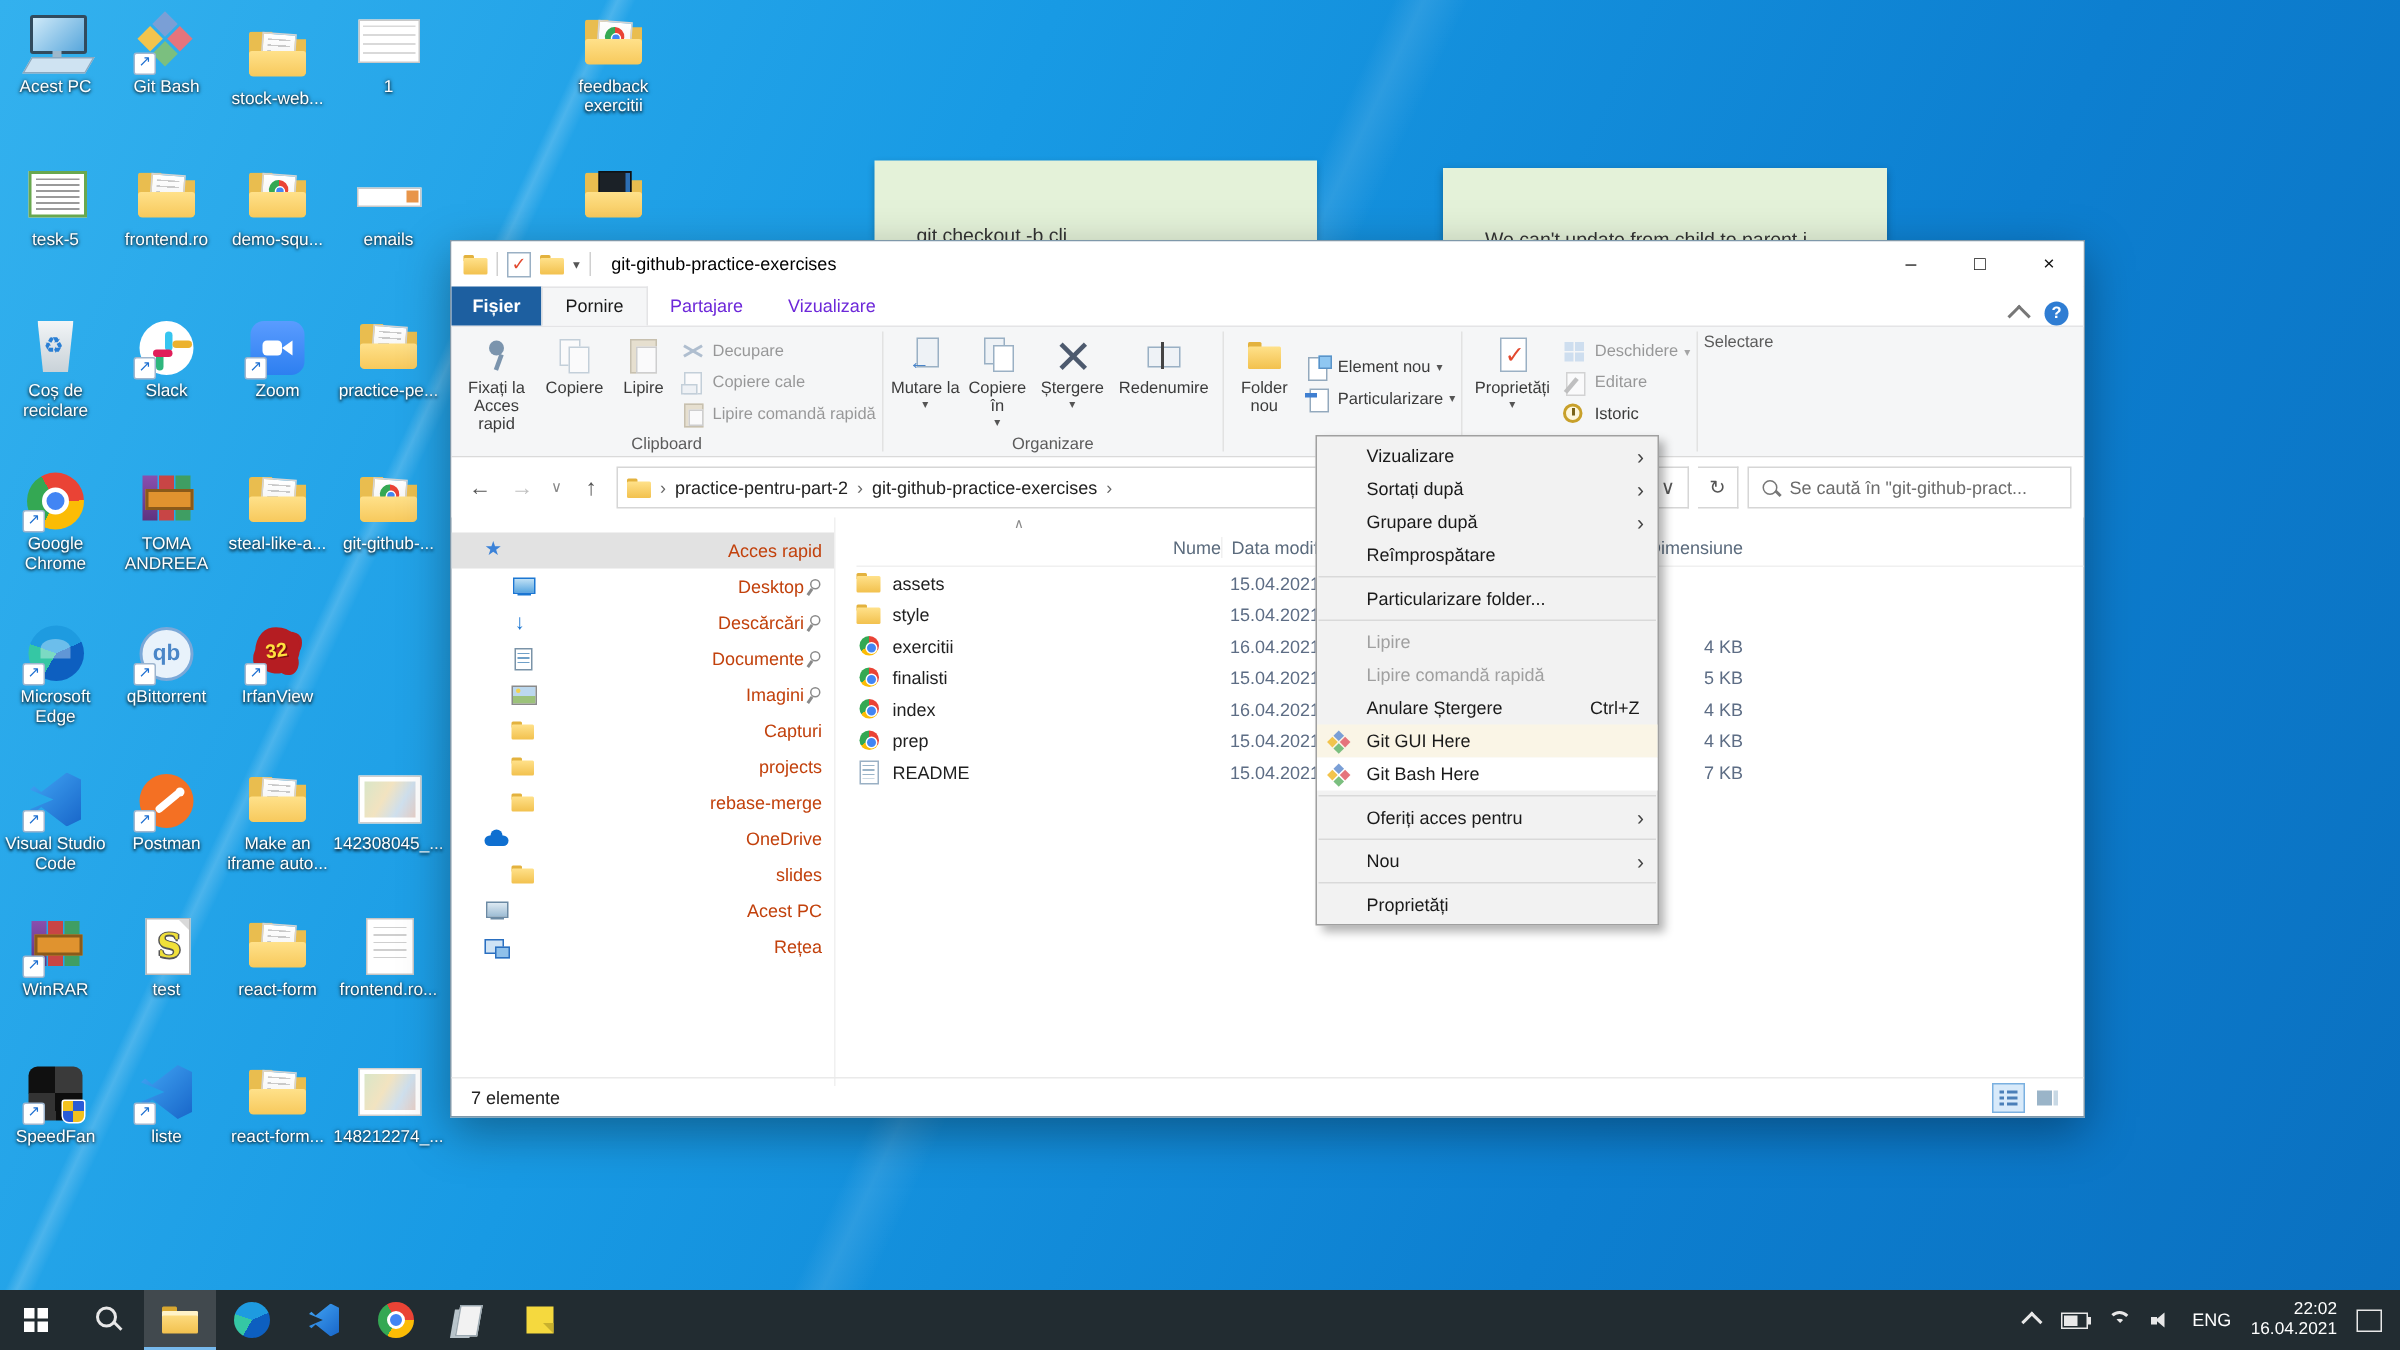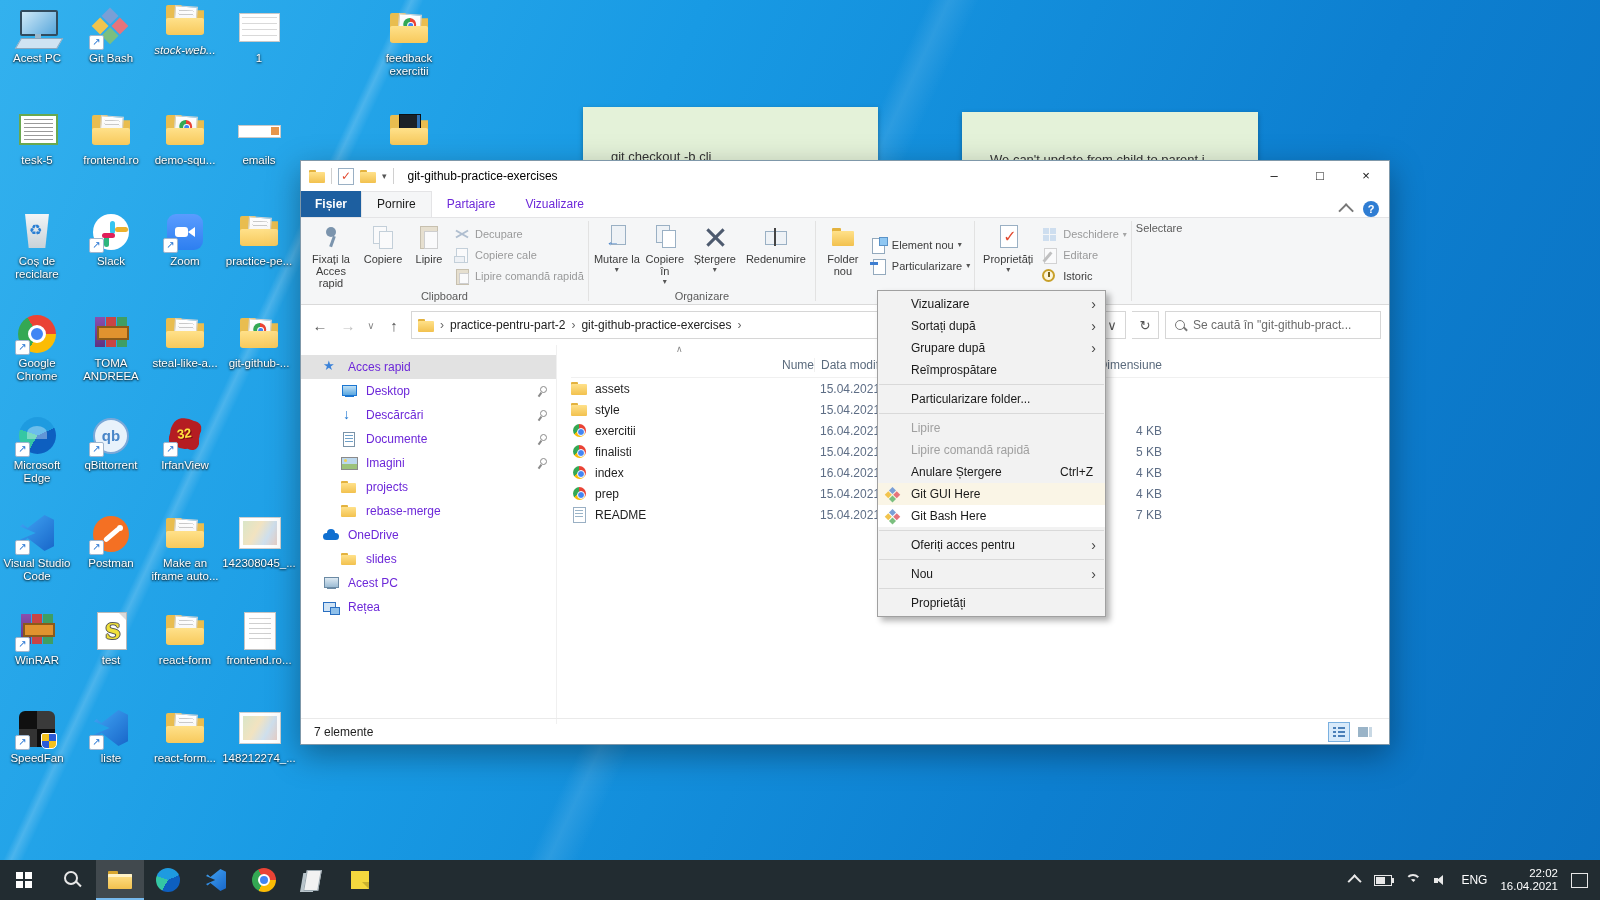--- a/index.html
+++ b/index.html
@@ -203,21 +203,21 @@
     justify-content:center;color:#555;font-size:13px;}
   .searchbox{width:198px;height:26px;border:1px solid #d6d6d6;display:flex;align-items:center;gap:6px;
     padding:0 8px;color:#6b6b6b;}
   .mag{position:relative;width:13px;height:13px;flex:none;}
   .mag::before{content:"";position:absolute;left:1px;top:1px;width:8px;height:8px;border:1.5px solid #777;border-radius:50%;}
   .mag::after{content:"";position:absolute;left:9px;top:9px;width:5px;height:1.5px;background:#777;transform:rotate(45deg);}
   .stxt{white-space:nowrap;overflow:hidden;}
   
   .cbody{display:flex;height:379px;}
   .navp{width:255px;box-sizing:border-box;padding-top:10px;overflow:hidden;}
-  .navitem{display:flex;align-items:center;height:24px;padding-left:22px;padding-right:8px;font-size:12px;color:#6d28d9;}
+  .navitem{display:flex;align-items:center;height:24px;padding-left:22px;padding-right:8px;font-size:12px;color:#c2410c;text-align:right;}
   .navitem.ind{padding-left:40px;}
   .navitem.sel{background:#e2e2e2;}
   .nlbl{flex:1;}
   .nv{position:relative;width:17px;height:15px;margin-right:8px;flex:none;}
   .nv-star::after{content:"★";position:absolute;left:0;top:-2px;color:#3b82d8;font-size:13px;}
   .nv-monitor::before{content:"";position:absolute;left:1px;top:1px;width:13px;height:9px;border:1.5px solid #1b76d2;
     background:linear-gradient(#bfe0f5,#5aa7e0);}
   .nv-monitor::after{content:"";position:absolute;left:4px;top:12px;width:9px;height:1.5px;background:#1b76d2;}
   .nv-down::after{content:"↓";position:absolute;left:2px;top:-2px;color:#1b76d2;font-weight:bold;font-size:14px;}
   .nv-doc::before{content:"";position:absolute;left:2px;top:0;width:10px;height:13px;background:#fff;border:1px solid #7a93a8;}
@@ -341,21 +341,21 @@
         </span>
         <span class="lbl">Acest PC</span>
       </div>
       <div class="dticon" style="left: 74px; top: 8px;">
         <span class="ib t-gitbash">
           <span class="pg"></span>
           <span class="sc">↗</span>
         </span>
         <span class="lbl">Git Bash</span>
       </div>
-      <div class="dticon" style="left: 148px; top: 0; font-style: italic;">
+      <div class="dticon" style="left: 148px; top: 16px;">
         <span class="ib t-folder-files">
           <span class="pg"></span>
         </span>
         <span class="lbl">stock-web...</span>
       </div>
       <div class="dticon" style="left: 222px; top: 8px;">
         <span class="ib t-sheet">
           <span class="pg"></span>
         </span>
         <span class="lbl">1</span>
@@ -739,20 +739,24 @@
           </div>
           <div class="navitem ind">
             <span class="nv nv-doc"></span>
             <span class="nlbl">Documente</span>
             <span class="pin"></span>
           </div>
           <div class="navitem ind">
             <span class="nv nv-img"></span>
             <span class="nlbl">Imagini</span>
             <span class="pin"></span>
+          </div>
+          <div class="navitem ind">
+            <span class="nv nv-folder"></span>
+            <span class="nlbl">Capturi</span>
           </div>
           <div class="navitem ind">
             <span class="nv nv-folder"></span>
             <span class="nlbl">projects</span>
           </div>
           <div class="navitem ind">
             <span class="nv nv-folder"></span>
             <span class="nlbl">rebase-merge</span>
           </div>
           <div class="navitem">

